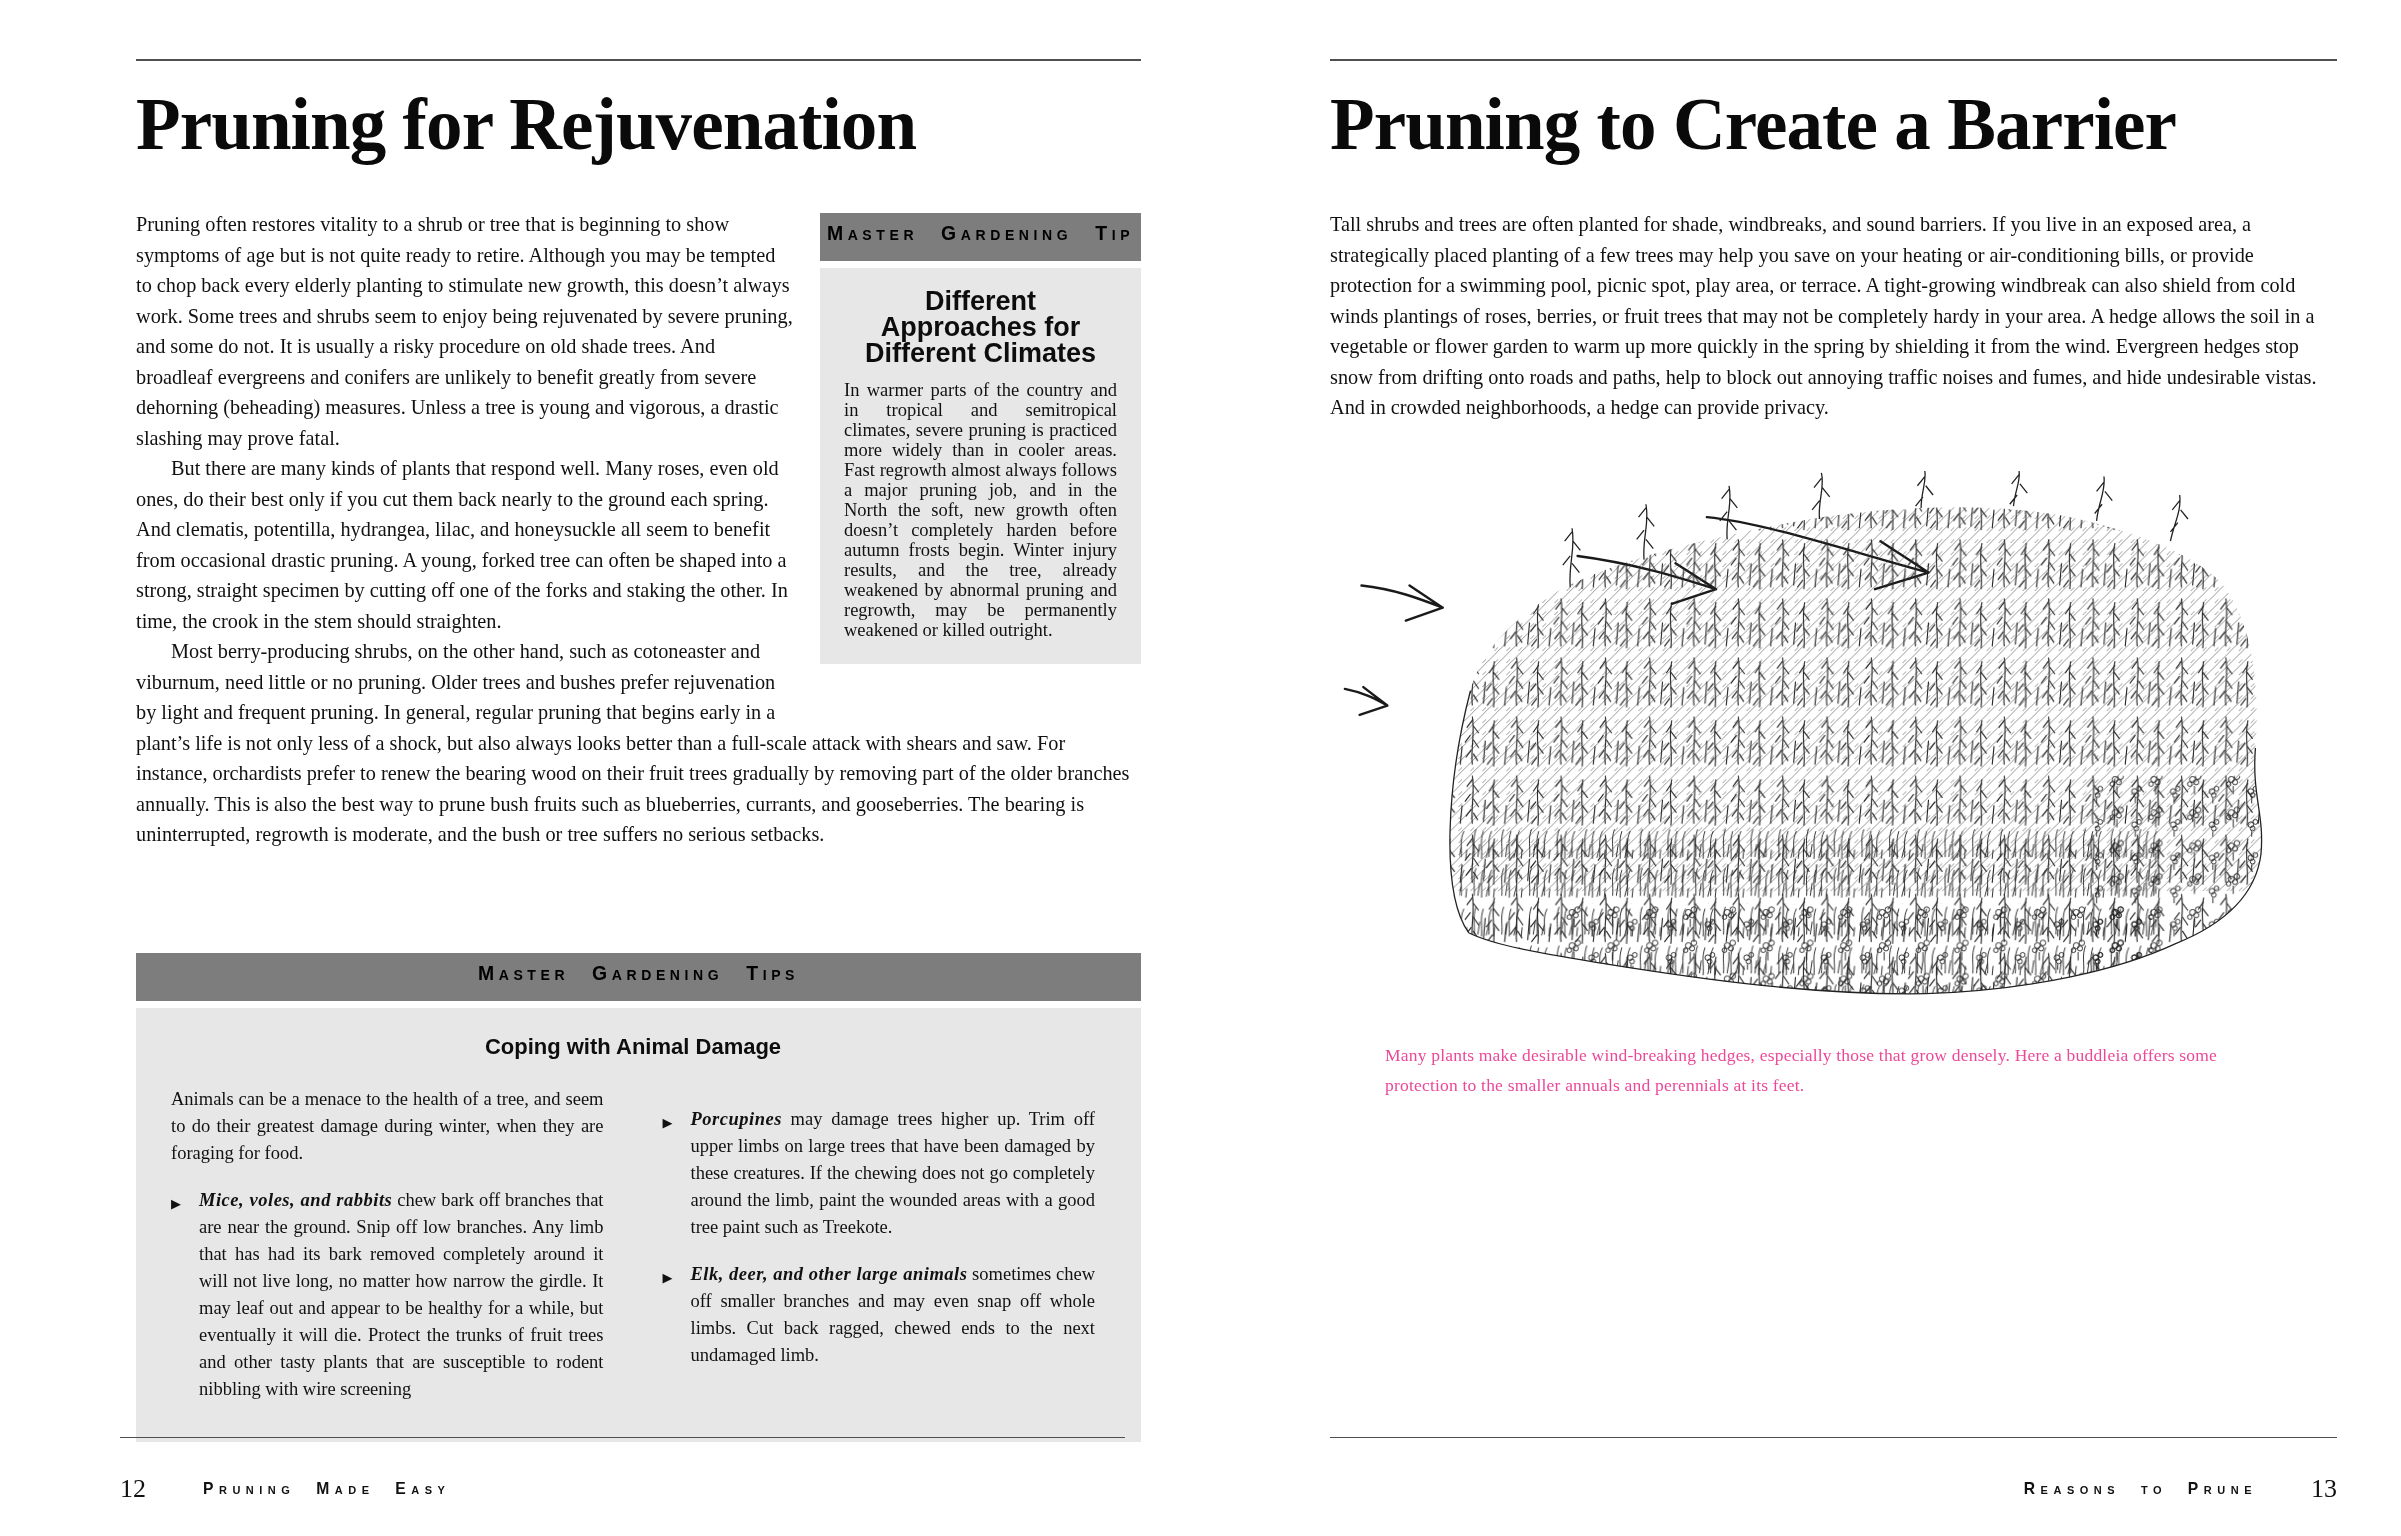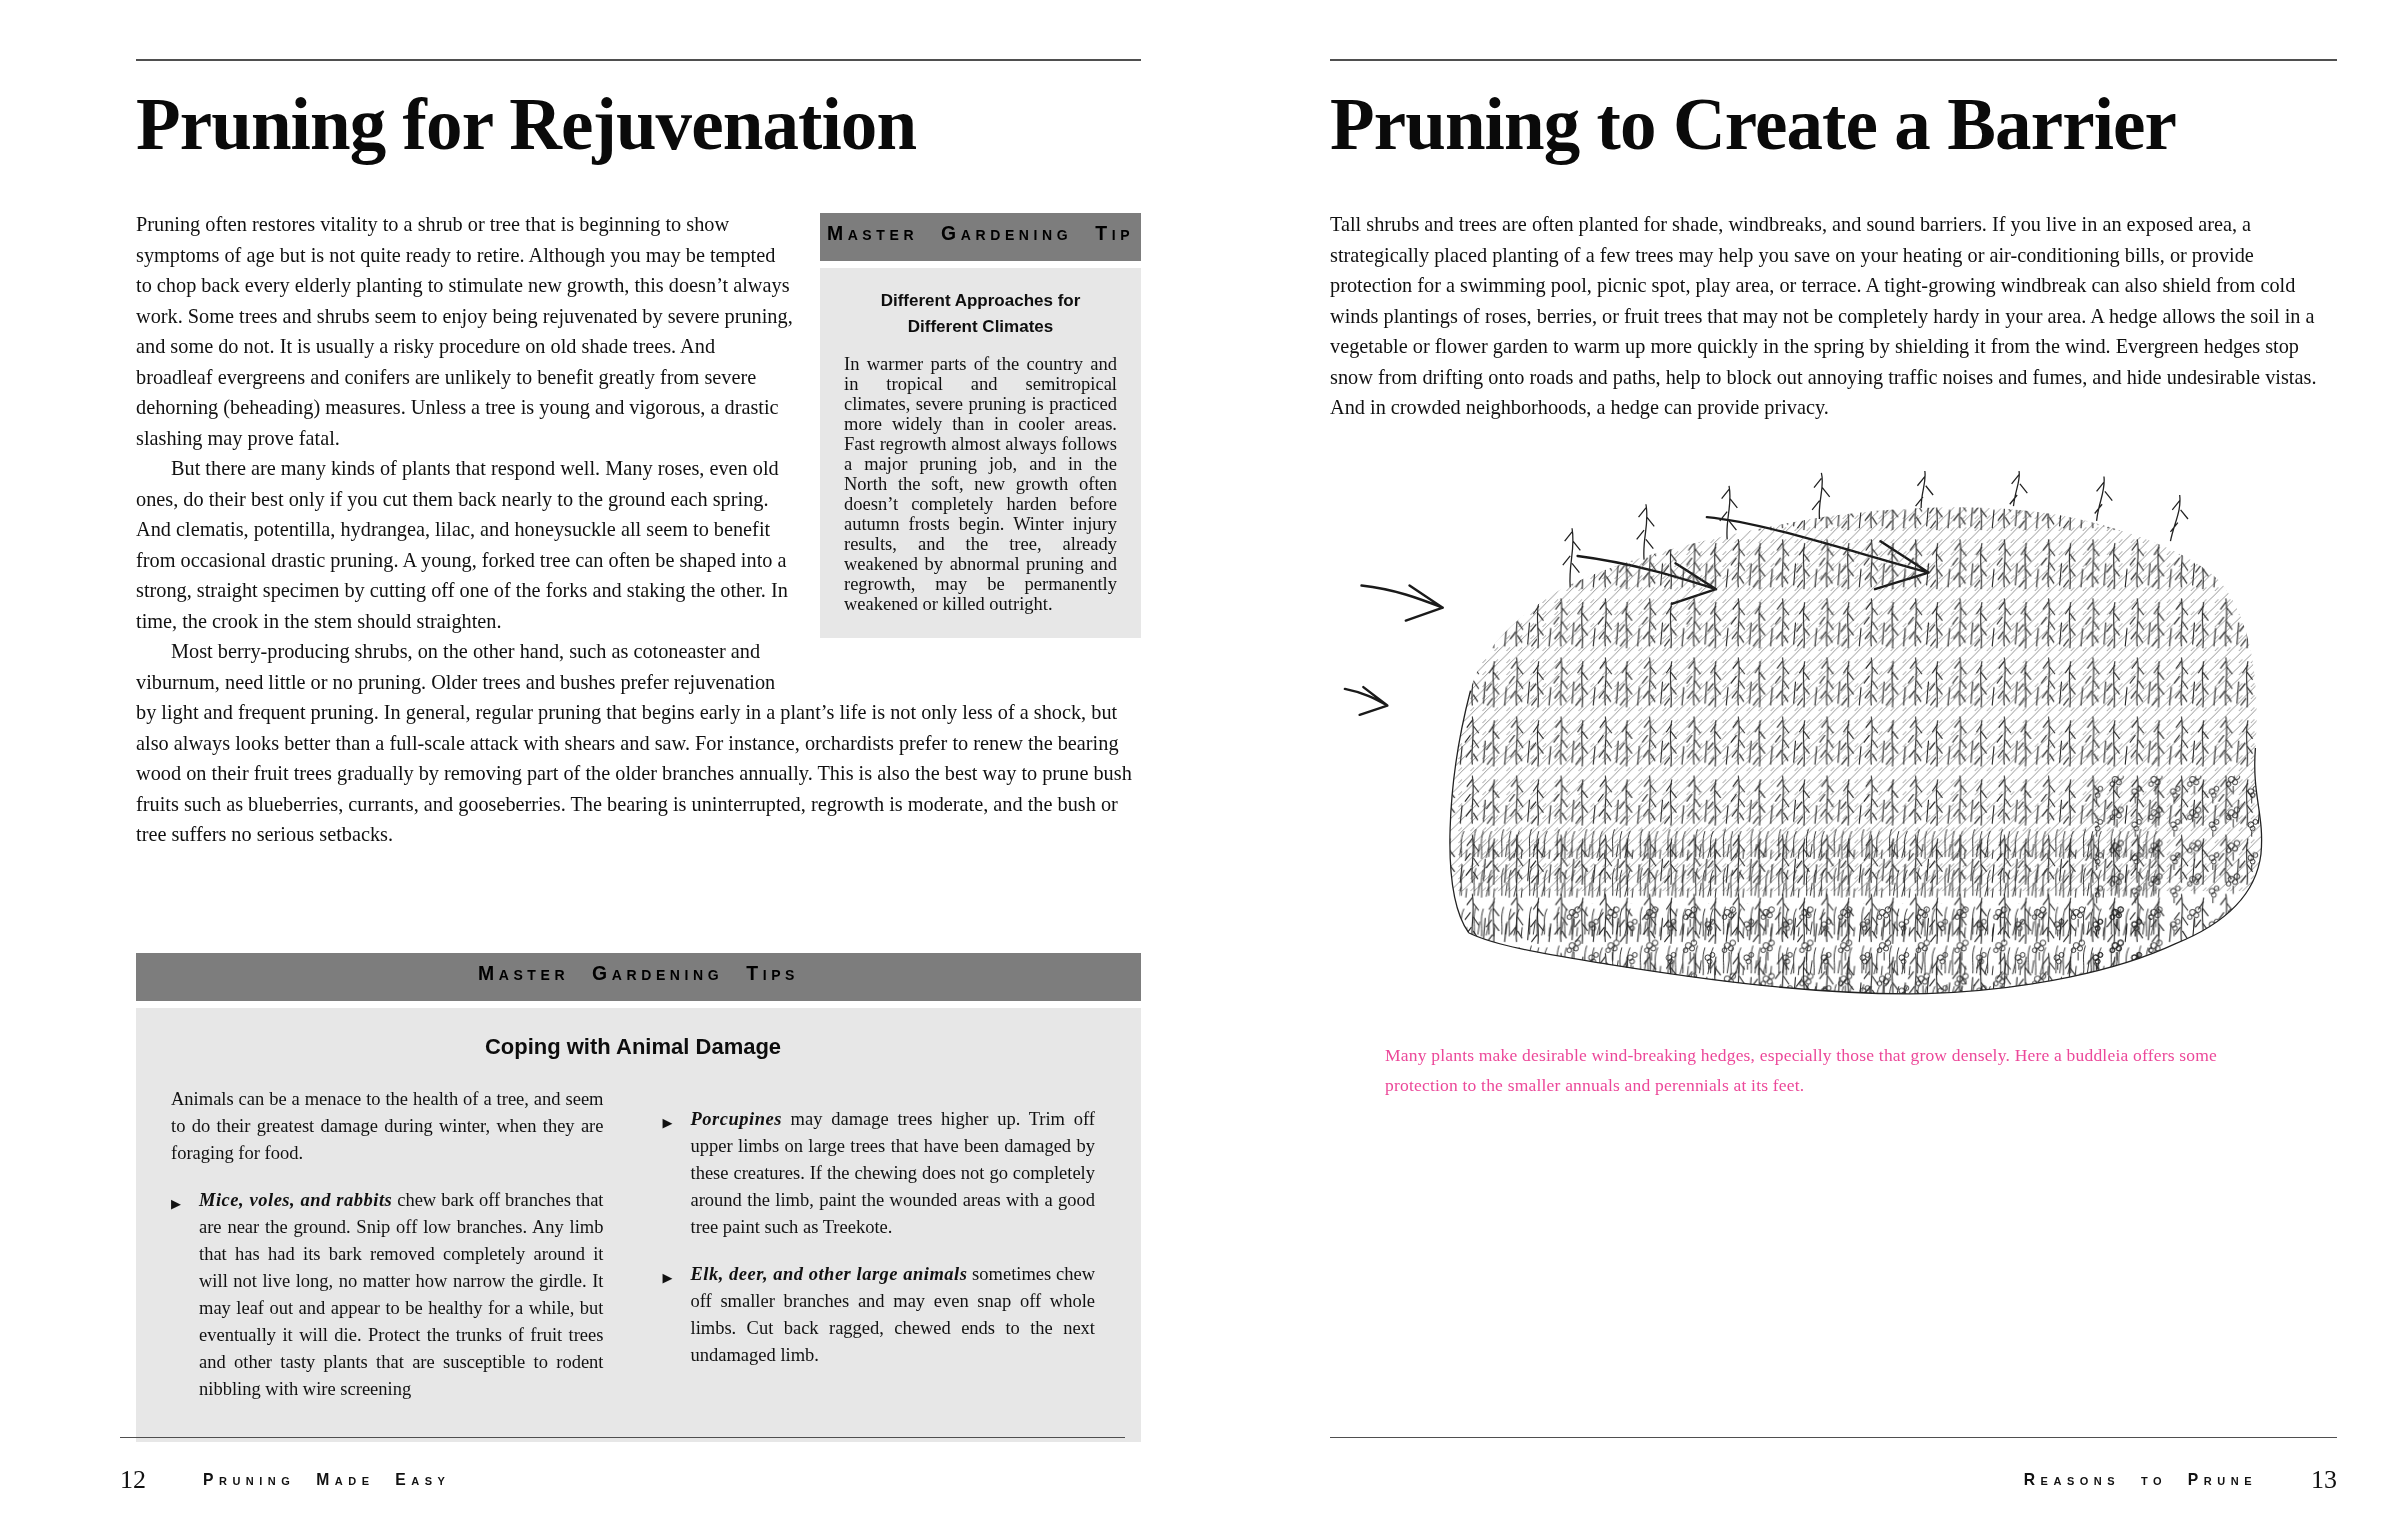--- a/index.html
+++ b/index.html
@@ -18,21 +18,21 @@
 
   
   .tipbox { float:right; width:321px; margin:3.7px 0 48px 24px; }
   .bar { background:#7d7d7d; color:#000000; text-align:center;
          font-family:"Liberation Sans", sans-serif; font-weight:700;
          font-variant-caps:small-caps; letter-spacing:4.6px; word-spacing:13px;
          font-size:19.4px; height:48px; line-height:41px; }
   .graybox { background:#e7e7e7; margin-top:7.4px; }
   .tipbox .graybox { padding:20.3px 24px 24px 24px; }
   .box-heading { font-family:"Liberation Sans", sans-serif; font-weight:700;
-                 text-align:center; font-size:17px; line-height:26px; color:#0d0d0d; }
+                 text-align:center; font-size:27px; line-height:26px; color:#0d0d0d; }
   .tipbox .box-heading { margin-bottom:14px; }
   .tip-text { font-size:18.5px; line-height:20px; text-align:justify; }
 
   
   .tipsbox { clear:left; margin-top:103px; }
   .tipsbox .graybox { padding:26px 46px 39px 35px; }
   .tipsbox .box-heading { font-size:22px; margin-bottom:26px; }
   .cols { display:flex; gap:59px; font-size:18.5px; line-height:27px; text-align:justify; }
   .col { flex:1; }
   .col-intro { margin-bottom:20.3px; }
@@ -43,21 +43,21 @@
   .bullet .lead { font-weight:700; font-style:italic; letter-spacing:0.5px; }
 
   
   #right-page .body-flow { margin-bottom:0; }
   .illustration { display:block; margin:48px 0 0 0; }
   .caption { font-family:Liberation Serif, serif; font-weight:400; color:#ec4899;
              font-size:17.5px; line-height:30px; width:868px; margin:26px 0 0 55px;
              letter-spacing:0.2px; }
 
   
-  .footer { position:absolute; top:1437px; border-top:1.8px solid #4f4f4f; padding-top:27px; }
+  .footer { position:absolute; top:1437px; border-top:1.8px solid #4f4f4f; padding-top:36px; }
   #footer-left  { left:120px;  width:1005px; text-align:left;  }
   #footer-right { left:1330px; width:1007px; text-align:right; }
   .pagenum { font-family:"Liberation Serif", serif; font-size:26px; }
   .flabel { font-family:"Liberation Sans", sans-serif; font-weight:700;
             font-variant-caps:small-caps; font-size:15.7px; letter-spacing:5.5px;
             word-spacing:11px; position:relative; top:-2.8px; }
   #footer-left .flabel { margin-left:57px; }
   #footer-right .flabel { margin-right:54px; }
 </style>
 </head>

